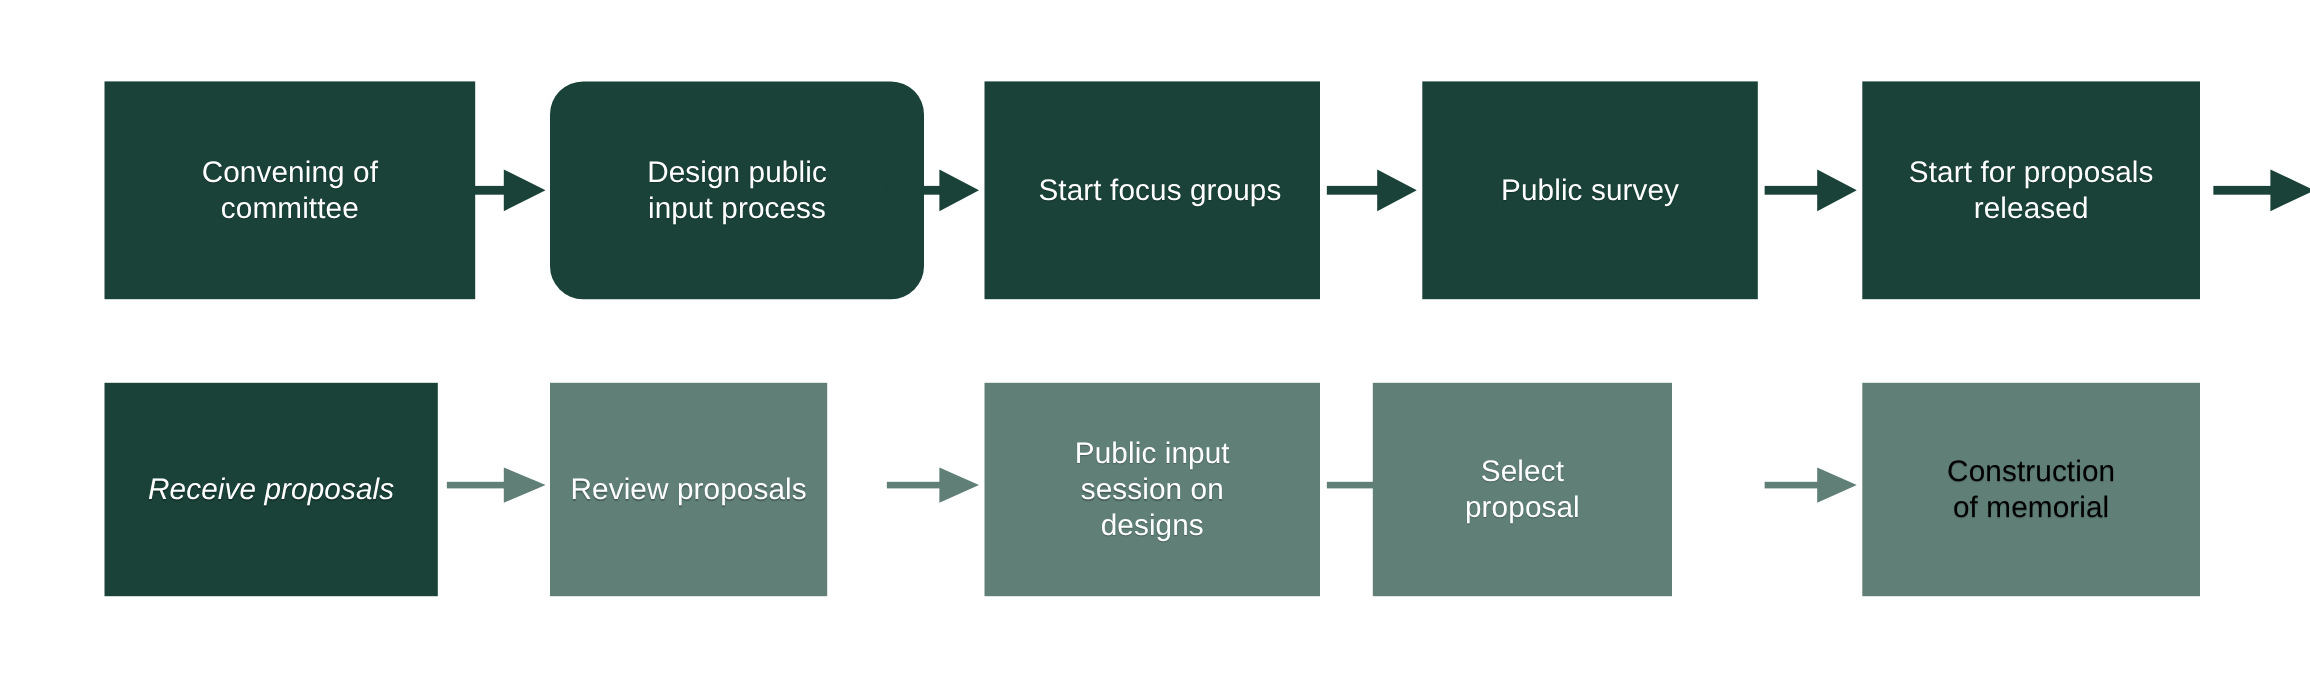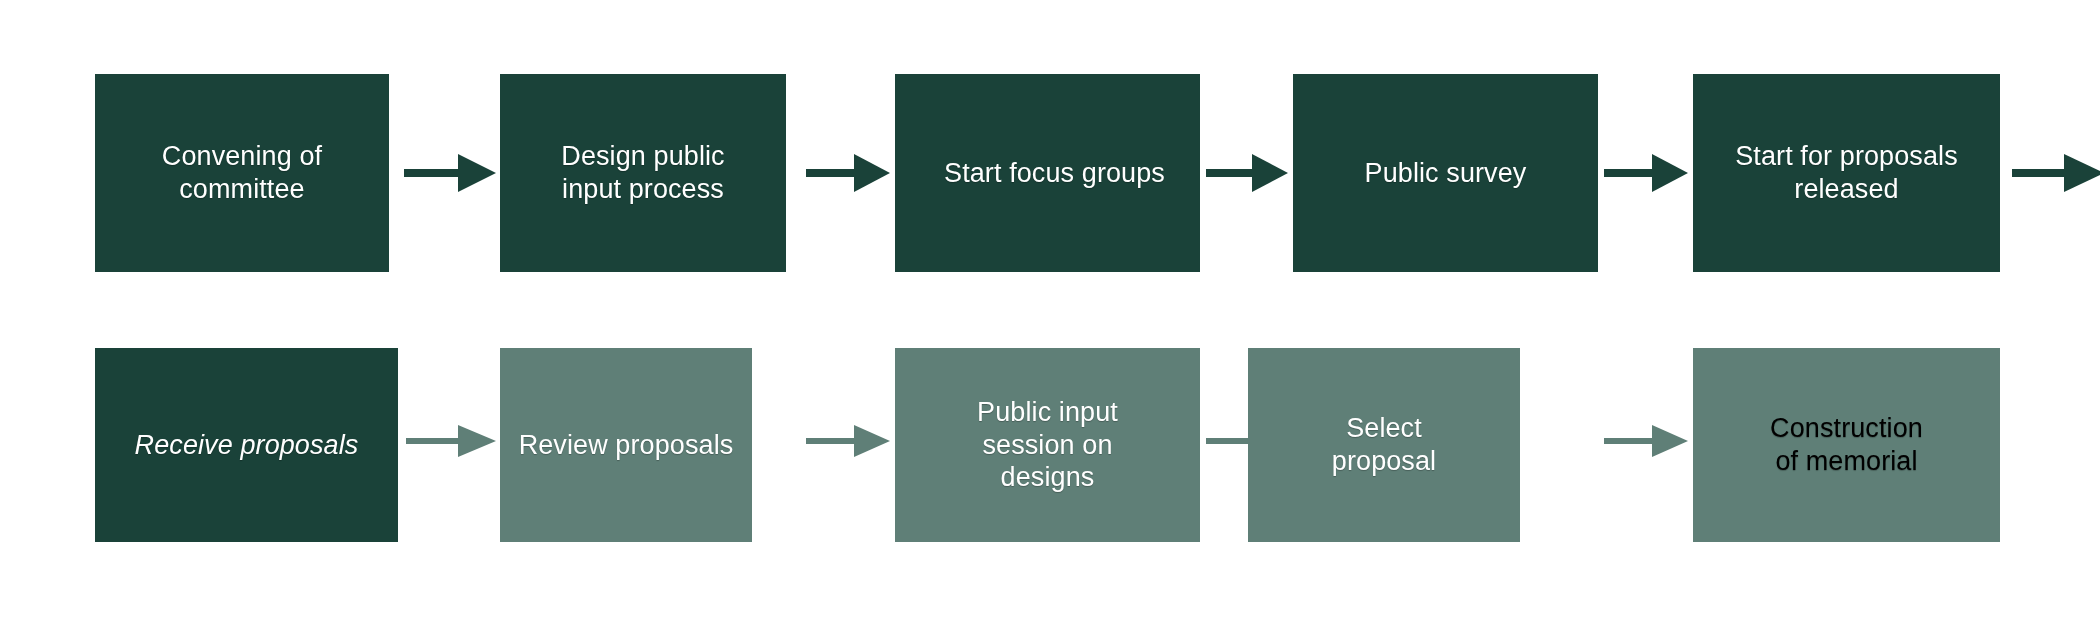--- a/index.html
+++ b/index.html
@@ -46,22 +46,22 @@
     font-size: 27px;
     line-height: 1.22;
     text-align: center;
     letter-spacing: 0.1px;
     white-space: pre-line;
     text-shadow: 0 1px 1px rgba(0,0,0,0.25);
   }
 
   
   #row-1 .node { height: 198px; }
-  #row-1 .n0 { left: 95px;   width: 294px; }
-  #row-1 .n1 { left: 500px;  width: 286px; }
+  #row-1 .n0 { left: 95px;   width: 337px; }
+  #row-1 .n1 { left: 500px;  width: 340px; border-radius: 30px; }
   #row-1 .n2 { left: 895px;  width: 305px; }
   #row-1 .n3 { left: 1293px; width: 305px; }
   #row-1 .n4 { left: 1693px; width: 307px; }
 
   
   #row-2 .node { height: 194px; }
   #row-2 .n0 { left: 95px;   width: 303px; }
   #row-2 .n1 { left: 500px;  width: 252px; }
   #row-2 .n2 { left: 895px;  width: 305px; }
   #row-2 .n3 { left: 1248px; width: 272px; }

